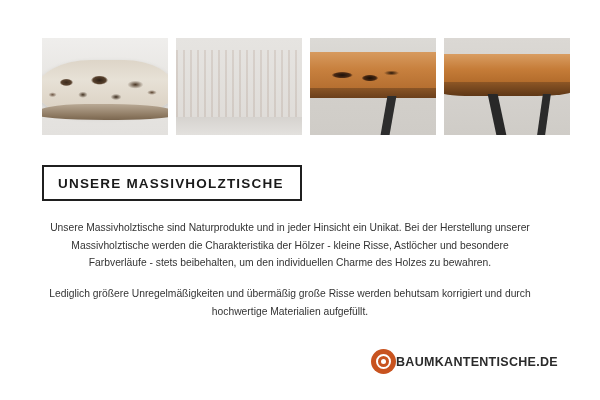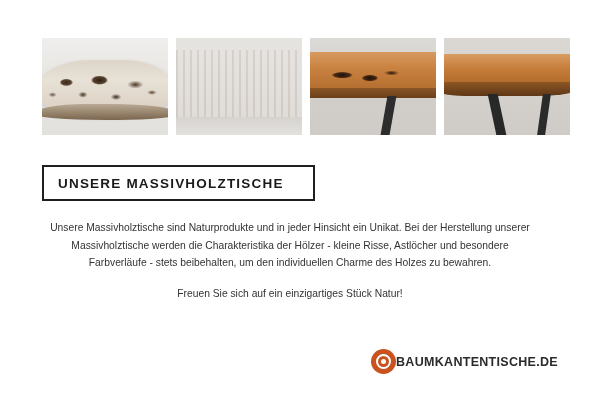--- a/index.html
+++ b/index.html
@@ -162,21 +162,21 @@
     width: 8px; height: 41px;
     background: #2b2b2b;
     transform: skewX(-8deg);
   }
 
   
   .headline-box {
     display: inline-block;
     margin-top: 30px;
     border: 2px solid #1f1f1f;
-    padding: 9px 29px 8px 14px;
+    padding: 9px 16px 8px 14px;
   }
   .headline-box h1 {
     margin: 0;
     font-size: 13.5px;
     font-weight: bold;
     letter-spacing: 1.2px;
     color: #1a1a1a;
     white-space: nowrap;
   }
 
@@ -262,21 +262,21 @@
       <div class="leg2"></div>
     </div>
   </div>
 
   <div class="headline-box">
     <h1>UNSERE MASSIVHOLZTISCHE</h1>
   </div>
 
   <div class="body-copy">
     <p>Unsere Massivholztische sind Naturprodukte und in jeder Hinsicht ein Unikat. Bei der Herstellung unserer Massivholztische werden die Charakteristika der Hölzer - kleine Risse, Astlöcher und besondere Farbverläufe - stets beibehalten, um den individuellen Charme des Holzes zu bewahren.</p>
-    <p>Freuen Sie sich auf ein einzigartiges Stück Natur!</p>
+    <p>Lediglich größere Unregelmäßigkeiten und übermäßig große Risse werden behutsam korrigiert und durch hochwertige Materialien aufgefüllt.</p>
   </div>
 
   <div class="brand">
     <span class="brand-mark">
       <span class="ring"></span>
     </span>
     <span class="brand-text"><span>BAUMKANTENTISCHE</span><span class="tld">.DE</span></span>
   </div>
 
 </div>

